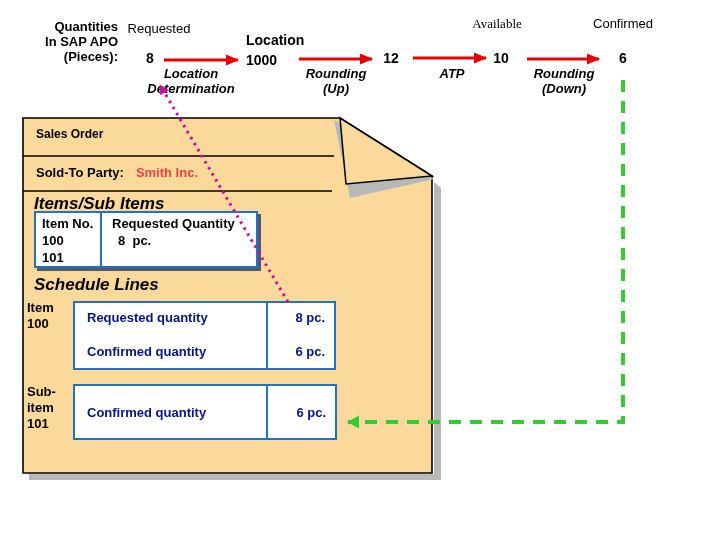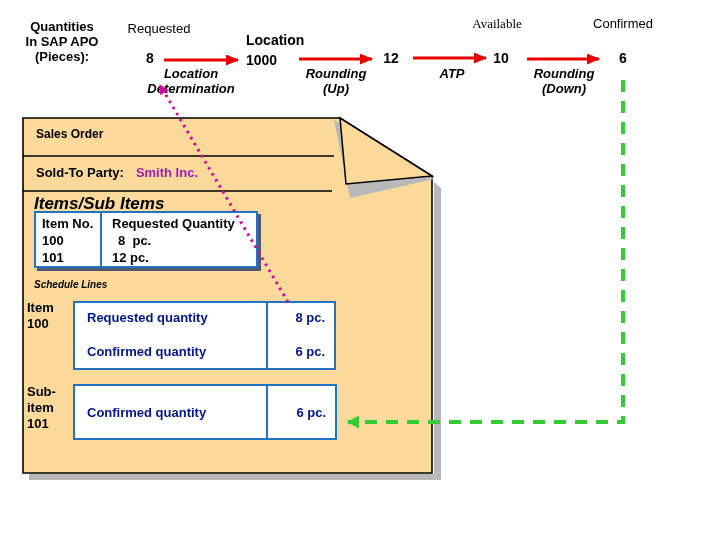--- a/index.html
+++ b/index.html
@@ -18,21 +18,21 @@
   #fg{z-index:6;pointer-events:none;}
   .layer{z-index:3;}
   
   .wbox{
     position:absolute;background:#ffffff;border:2px solid #2272C4;
     box-sizing:border-box;z-index:2;display:flex;
   }
   .items-box{box-shadow:3px 3px 0 #54586e;}
   .wbox .colL{border-right:2px solid #2272C4;box-sizing:border-box;}
   .navy{color:#001589;}
-  .smith{color:#a21caf;margin-left:12px;}
+  .smith{color:#ef4444;margin-left:12px;}
   .sched-col{display:flex;flex-direction:column;justify-content:space-between;}
 </style>
 </head>
 <body>
 
 <div id="stage">
 
   <svg id="bg" width="720" height="540">
 
     <polygon points="434,182 441,188 441,480 29,480 29,474 434,474" fill="#B8B8B8"></polygon>
@@ -40,21 +40,21 @@
     <path d="M23,118 L340,118 L432,176 L432,473 L23,473 Z" fill="#FBD99B" stroke="#000000" stroke-width="1.6"></path>
 
     <polygon points="334,120 350,198 434,179" fill="#B8B8B8"></polygon>
 
     <polygon points="340,118 432,176 346,184" fill="#FBD99B" stroke="#000000" stroke-width="1.5"></polygon>
 
     <line x1="23" y1="156" x2="334" y2="156" stroke="#000000" stroke-width="1.6"></line>
     <line x1="23" y1="191" x2="332" y2="191" stroke="#000000" stroke-width="1.6"></line>
   </svg>
 
-  <div class="txt b ctr pre layer" style="left:6px;top:19px;width:112px;">Quantities
+  <div class="txt b ctr pre layer" style="left:6px;top:19px;width:112px;text-align:right;">Quantities
 In SAP APO
 (Pieces):</div>
 
   <div class="txt ctr layer" style="left:118px;top:21px;width:82px;text-align:center;">Requested</div>
   <div class="txt num ctr layer" style="left:140px;top:51px;width:20px;">8</div>
 
   <div class="txt bi ctr pre layer" style="left:134px;top:66px;width:114px;">Location
 Determination</div>
 
   <div class="txt b pre layer" style="left:246px;top:30px;width:76px;font-size:14px;line-height:20px;">Location
@@ -86,25 +86,24 @@
 
   <div class="wbox items-box" style="left:34px;top:211px;width:224px;height:57px;">
     <div class="colL" style="width:66px;padding:2px 0 0 6px;">
       <div class="txt b" style="position:static;line-height:17px;">Item No.</div>
       <div class="txt b" style="position:static;line-height:17px;">100</div>
       <div class="txt b" style="position:static;line-height:17px;">101</div>
     </div>
     <div style="flex:1;padding:2px 0 0 10px;">
       <div class="txt b" style="position:static;line-height:17px;">Requested Quantity</div>
       <div class="txt b" style="position:static;line-height:17px;padding-left:6px;white-space:pre;">8  pc.</div>
-      <div class="txt b" style="position:static;line-height:17px;white-space:pre;">12 pc.</div>
     </div>
   </div>
 
-  <div class="txt bi layer" style="left:34px;top:277px;font-size:10px;">Schedule Lines</div>
+  <div class="txt bi layer" style="left:34px;top:277px;font-size:17px;">Schedule Lines</div>
 
   <div class="txt b pre layer" style="left:27px;top:300px;line-height:16px;">Item
 100</div>
 
   <div class="wbox" style="left:73px;top:301px;width:263px;height:69px;">
     <div class="colL sched-col" style="width:193px;padding:7px 0 9px 12px;">
       <div class="txt b navy" style="position:static;">Requested quantity</div>
       <div class="txt b navy" style="position:static;">Confirmed quantity</div>
     </div>
     <div class="sched-col" style="flex:1;padding:7px 9px 9px 0;text-align:right;">

